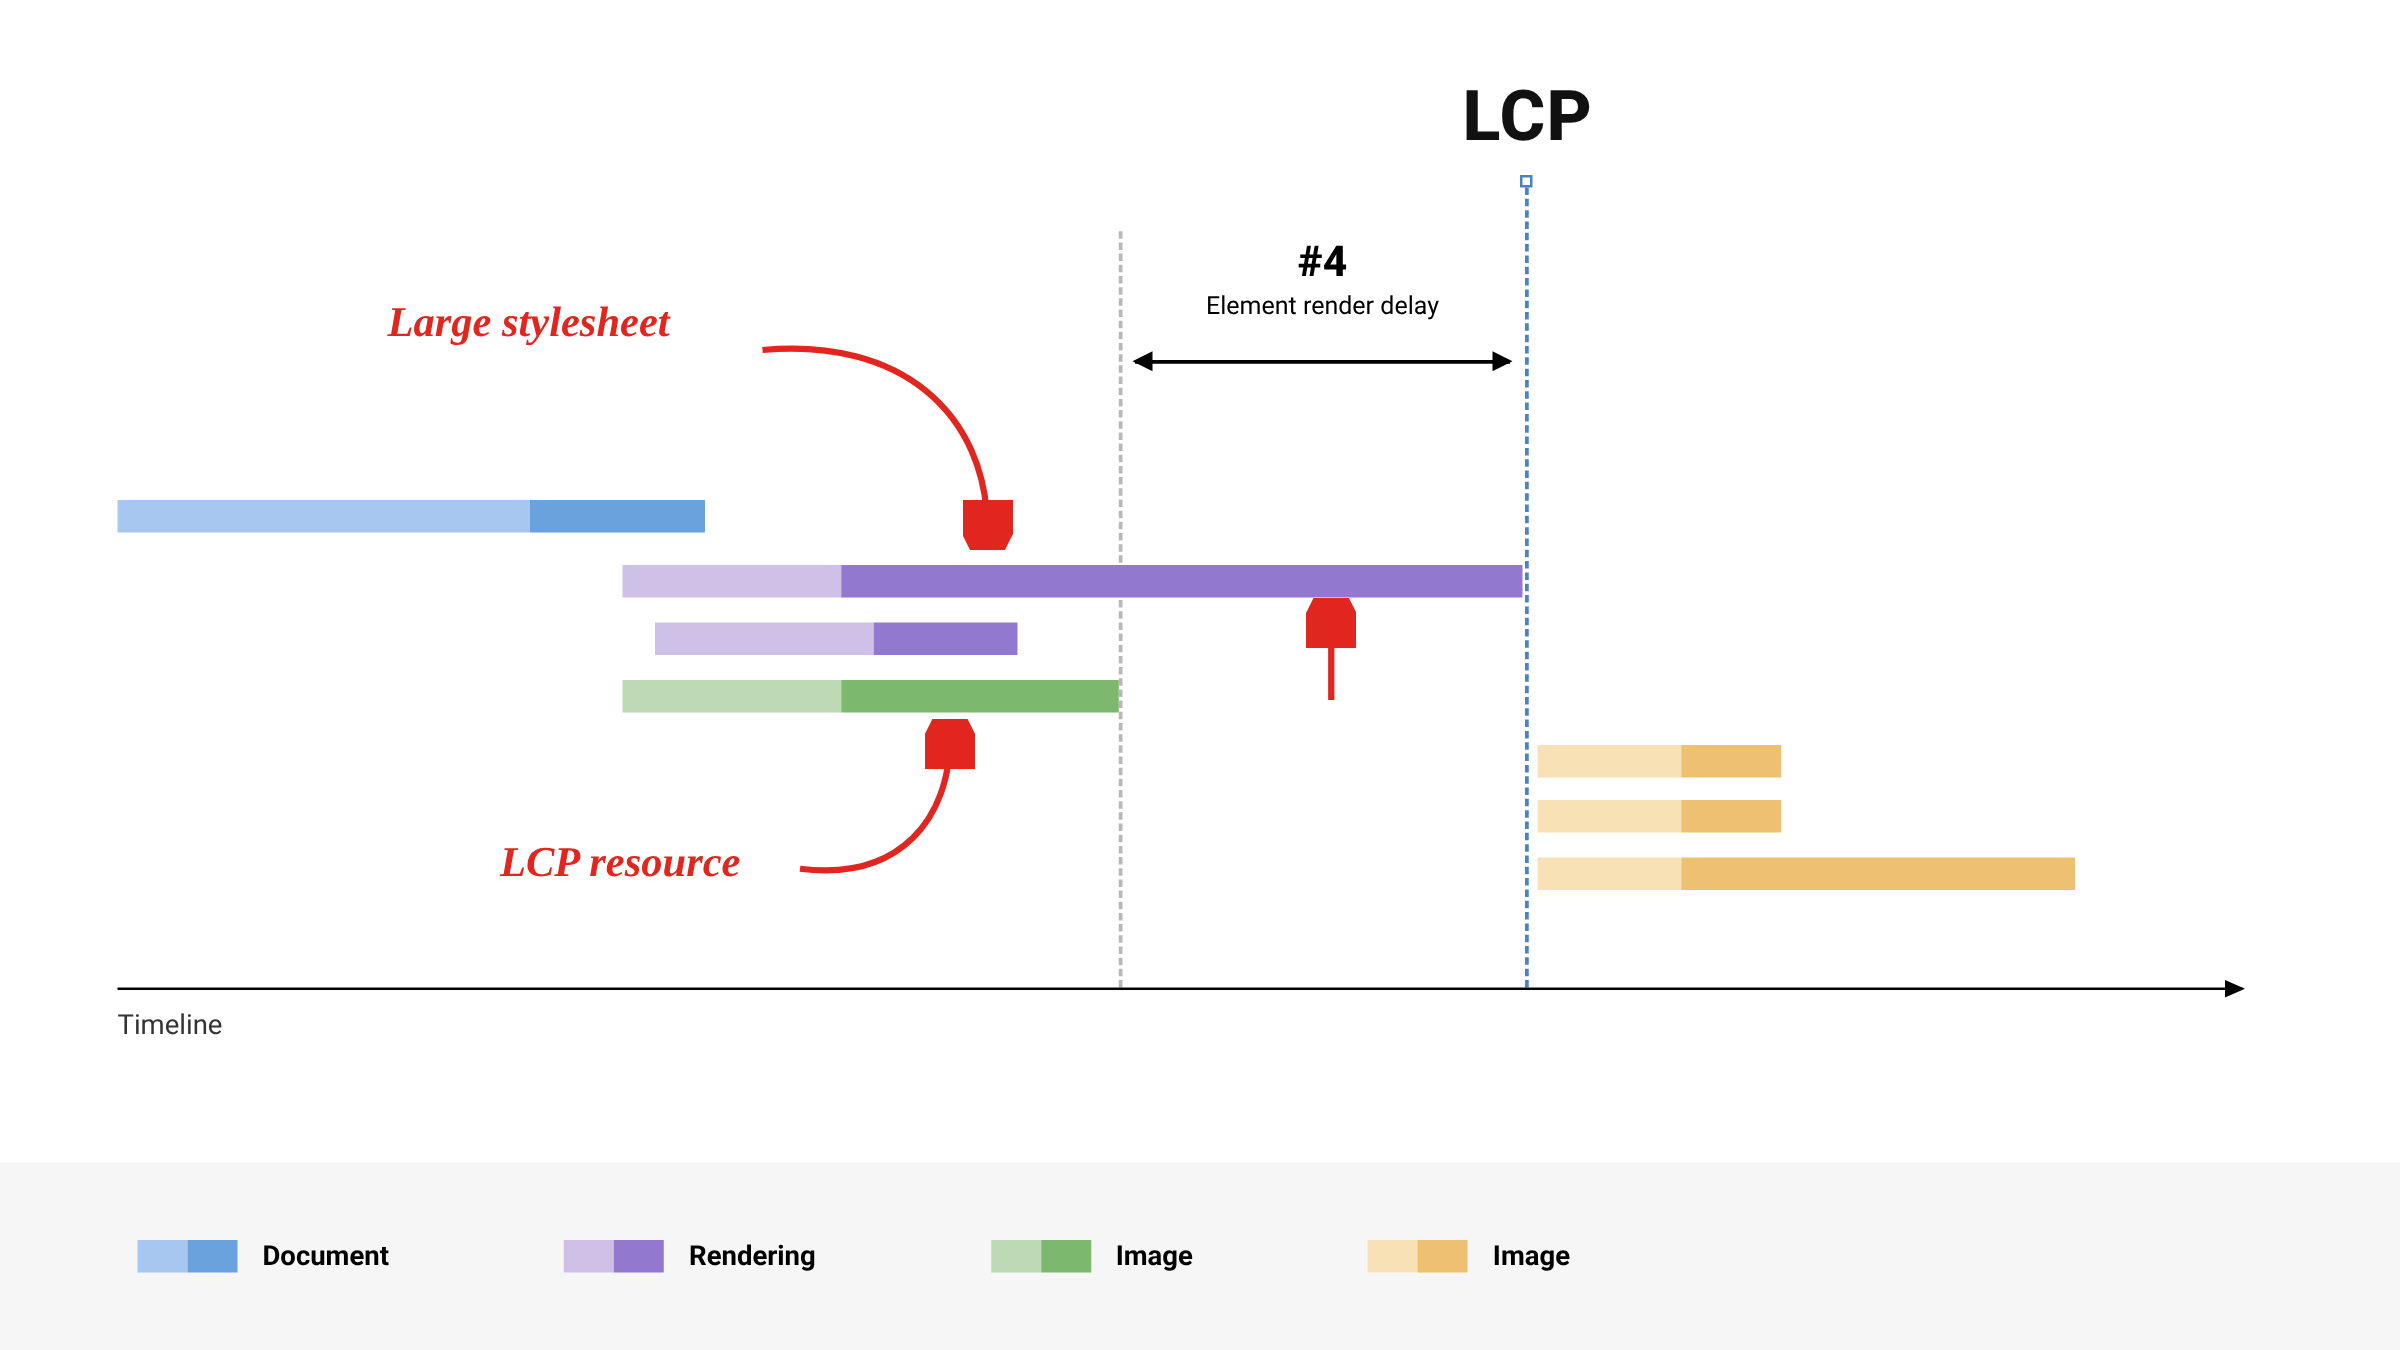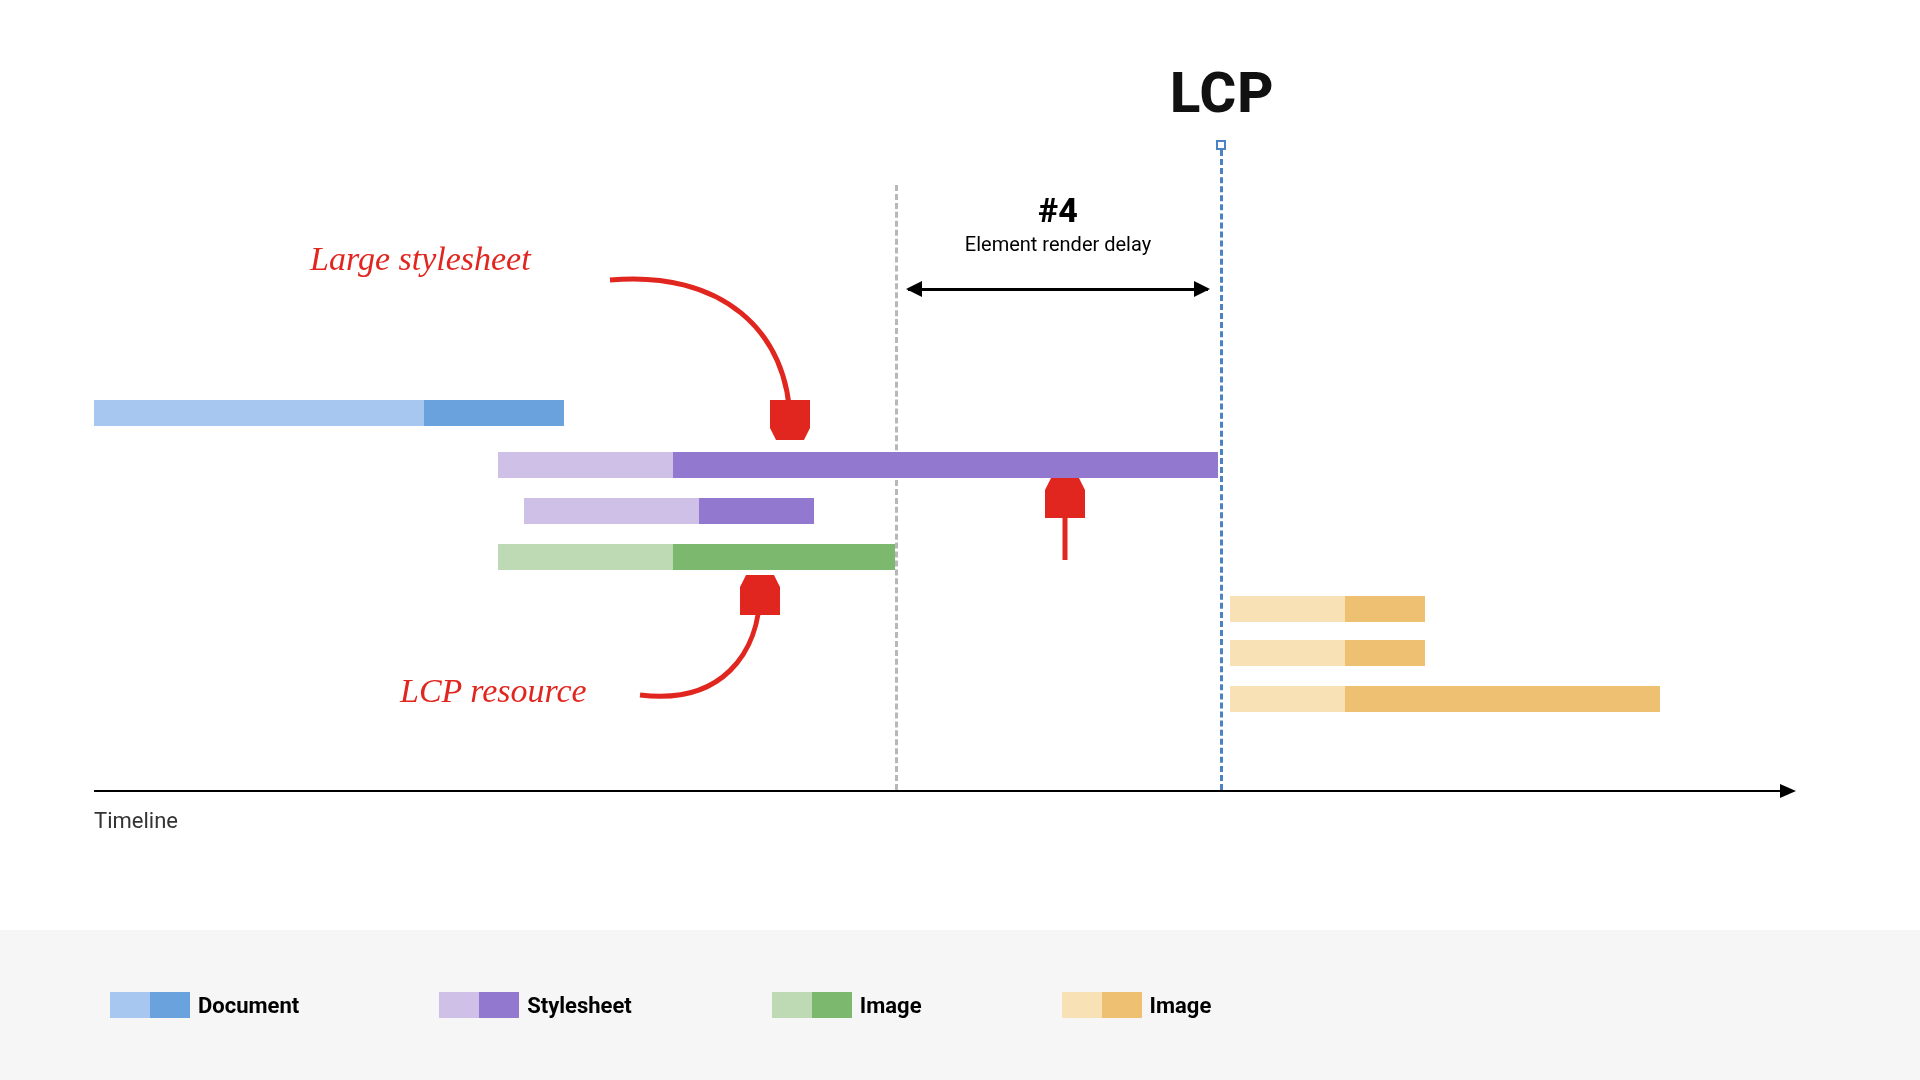--- a/index.html
+++ b/index.html
@@ -76,21 +76,21 @@
     transform: translateY(-50%);
   }
   .dbl-arrow::before { left: -2px; border-right: 16px solid #000; }
   .dbl-arrow::after  { right: -2px; border-left: 16px solid #000; }
 
   .handwrite {
     position: absolute;
     color: #e1261f;
     font-family: "Comic Sans MS", "Segoe Script", cursive;
     font-style: italic;
-    font-weight: 400;
+    font-weight: 700;
     font-size: 34px;
     line-height: 1.25;
     text-align: right;
   }
 
   .timeline-axis {
     position: absolute;
     height: 2px;
     background: #000;
   }
@@ -116,21 +116,21 @@
     height: 150px;
     background: #f6f6f6;
     display: flex;
     align-items: center;
     gap: 140px;
     padding-left: 110px;
   }
   .legend-item {
     display: flex;
     align-items: center;
-    gap: 8px;
+    gap: 20px;
   }
   .swatch {
     width: 80px; height: 26px; display: flex;
   }
   .swatch span:first-child { width: 40px; }
   .swatch span:last-child  { width: 40px; }
   .legend-label { font-size: 22px; font-weight: 700; }
 
   
   .red-arrow { position: absolute; overflow: visible; }
@@ -222,21 +222,21 @@
           <span style="background:#a7c7f0"></span>
           <span style="background:#6aa2de"></span>
         </div>
       <div class="legend-label">Document</div>
     </div>
     <div class="legend-item">
       <div class="swatch">
           <span style="background:#cfc0e8"></span>
           <span style="background:#9278cf"></span>
         </div>
-      <div class="legend-label">Stylesheet</div>
+      <div class="legend-label">Rendering</div>
     </div>
     <div class="legend-item">
       <div class="swatch">
           <span style="background:#bddab5"></span>
           <span style="background:#7db86f"></span>
         </div>
       <div class="legend-label">Image</div>
     </div>
     <div class="legend-item">
       <div class="swatch">

